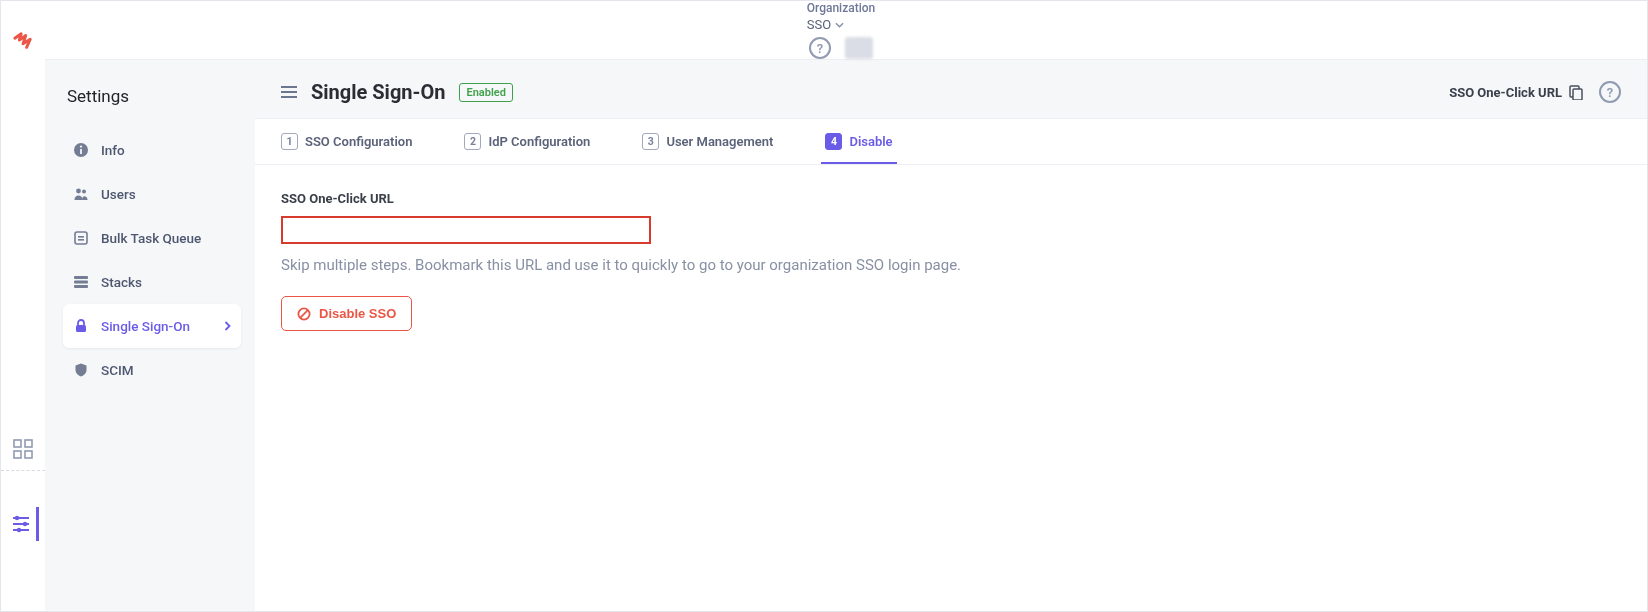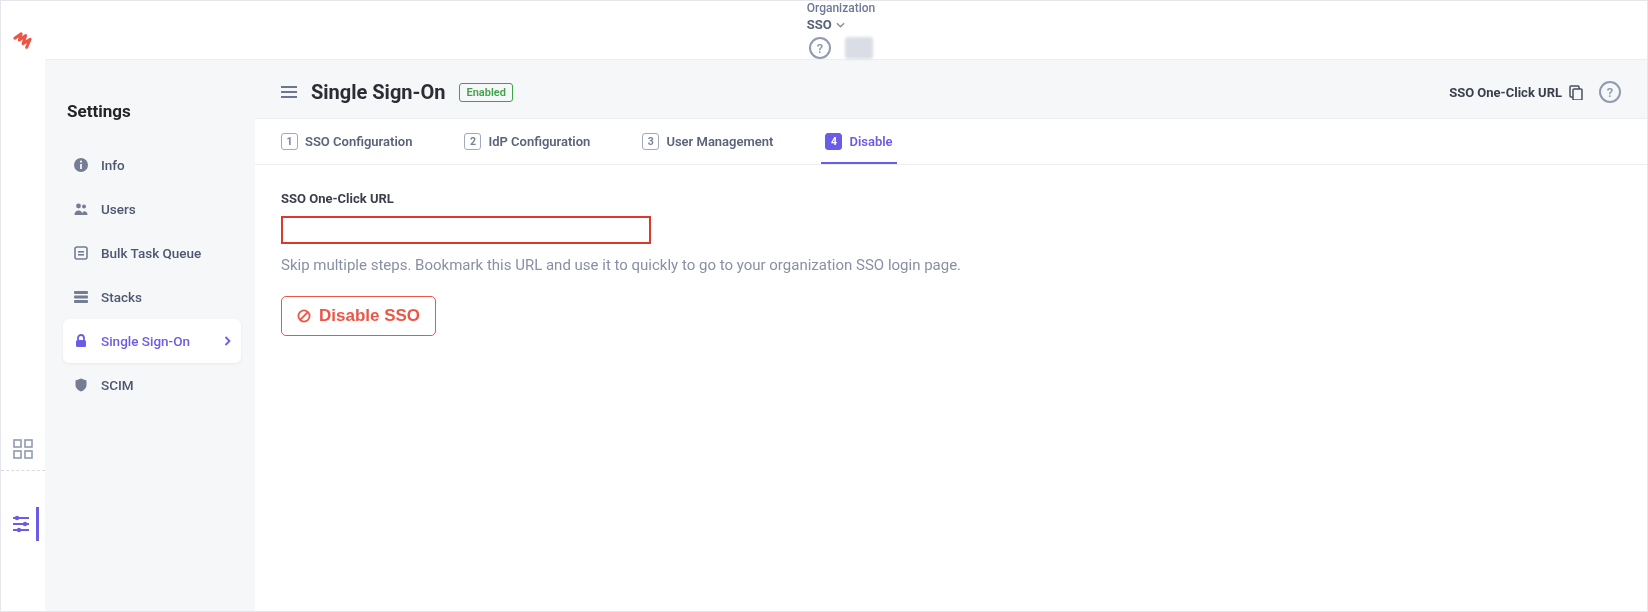--- a/index.html
+++ b/index.html
@@ -74,21 +74,21 @@
       gap: 2px;
     }
     .crumb-top {
       font-size: 12px;
       color: #6e7898;
       font-weight: 500;
     }
     .crumb-bottom {
       font-size: 13px;
       color: #5a6278;
-      font-weight: 700;
+      font-weight: 400;
       display: flex;
       align-items: center;
       gap: 4px;
     }
     .top-header-right {
       display: flex;
       align-items: center;
       gap: 14px;
     }
     .help-circle {
@@ -117,25 +117,24 @@
       border-top: 1px solid #eceef3;
     }
     
     .sidebar {
       width: 210px;
       background: #f6f7f9;
       padding: 26px 14px 20px 18px;
     }
     .sidebar-title {
       font-size: 17px;
-      font-weight: 700;
+      font-weight: 400;
       color: #222428;
       margin-bottom: 22px;
       padding-left: 4px;
-      margin-top: 15px;
     }
     .sidebar-item {
       display: flex;
       align-items: center;
       gap: 12px;
       padding: 14px 10px;
       font-size: 13.5px;
       color: #4d5770;
       font-weight: 500;
       border-radius: 6px;
@@ -271,21 +270,21 @@
       color: #8890a4;
       margin-bottom: 22px;
     }
     .disable-btn {
       display: inline-flex;
       align-items: center;
       gap: 8px;
       border: 1px solid #eb5646;
       color: #eb5646;
       background: #ffffff;
-      font-size: 17px;
+      font-size: 13px;
       font-weight: 700;
       padding: 9px 15px;
       border-radius: 5px;
       cursor: pointer;
     }
     svg { display: block; }
   </style>
 </head>
 <body>
 

